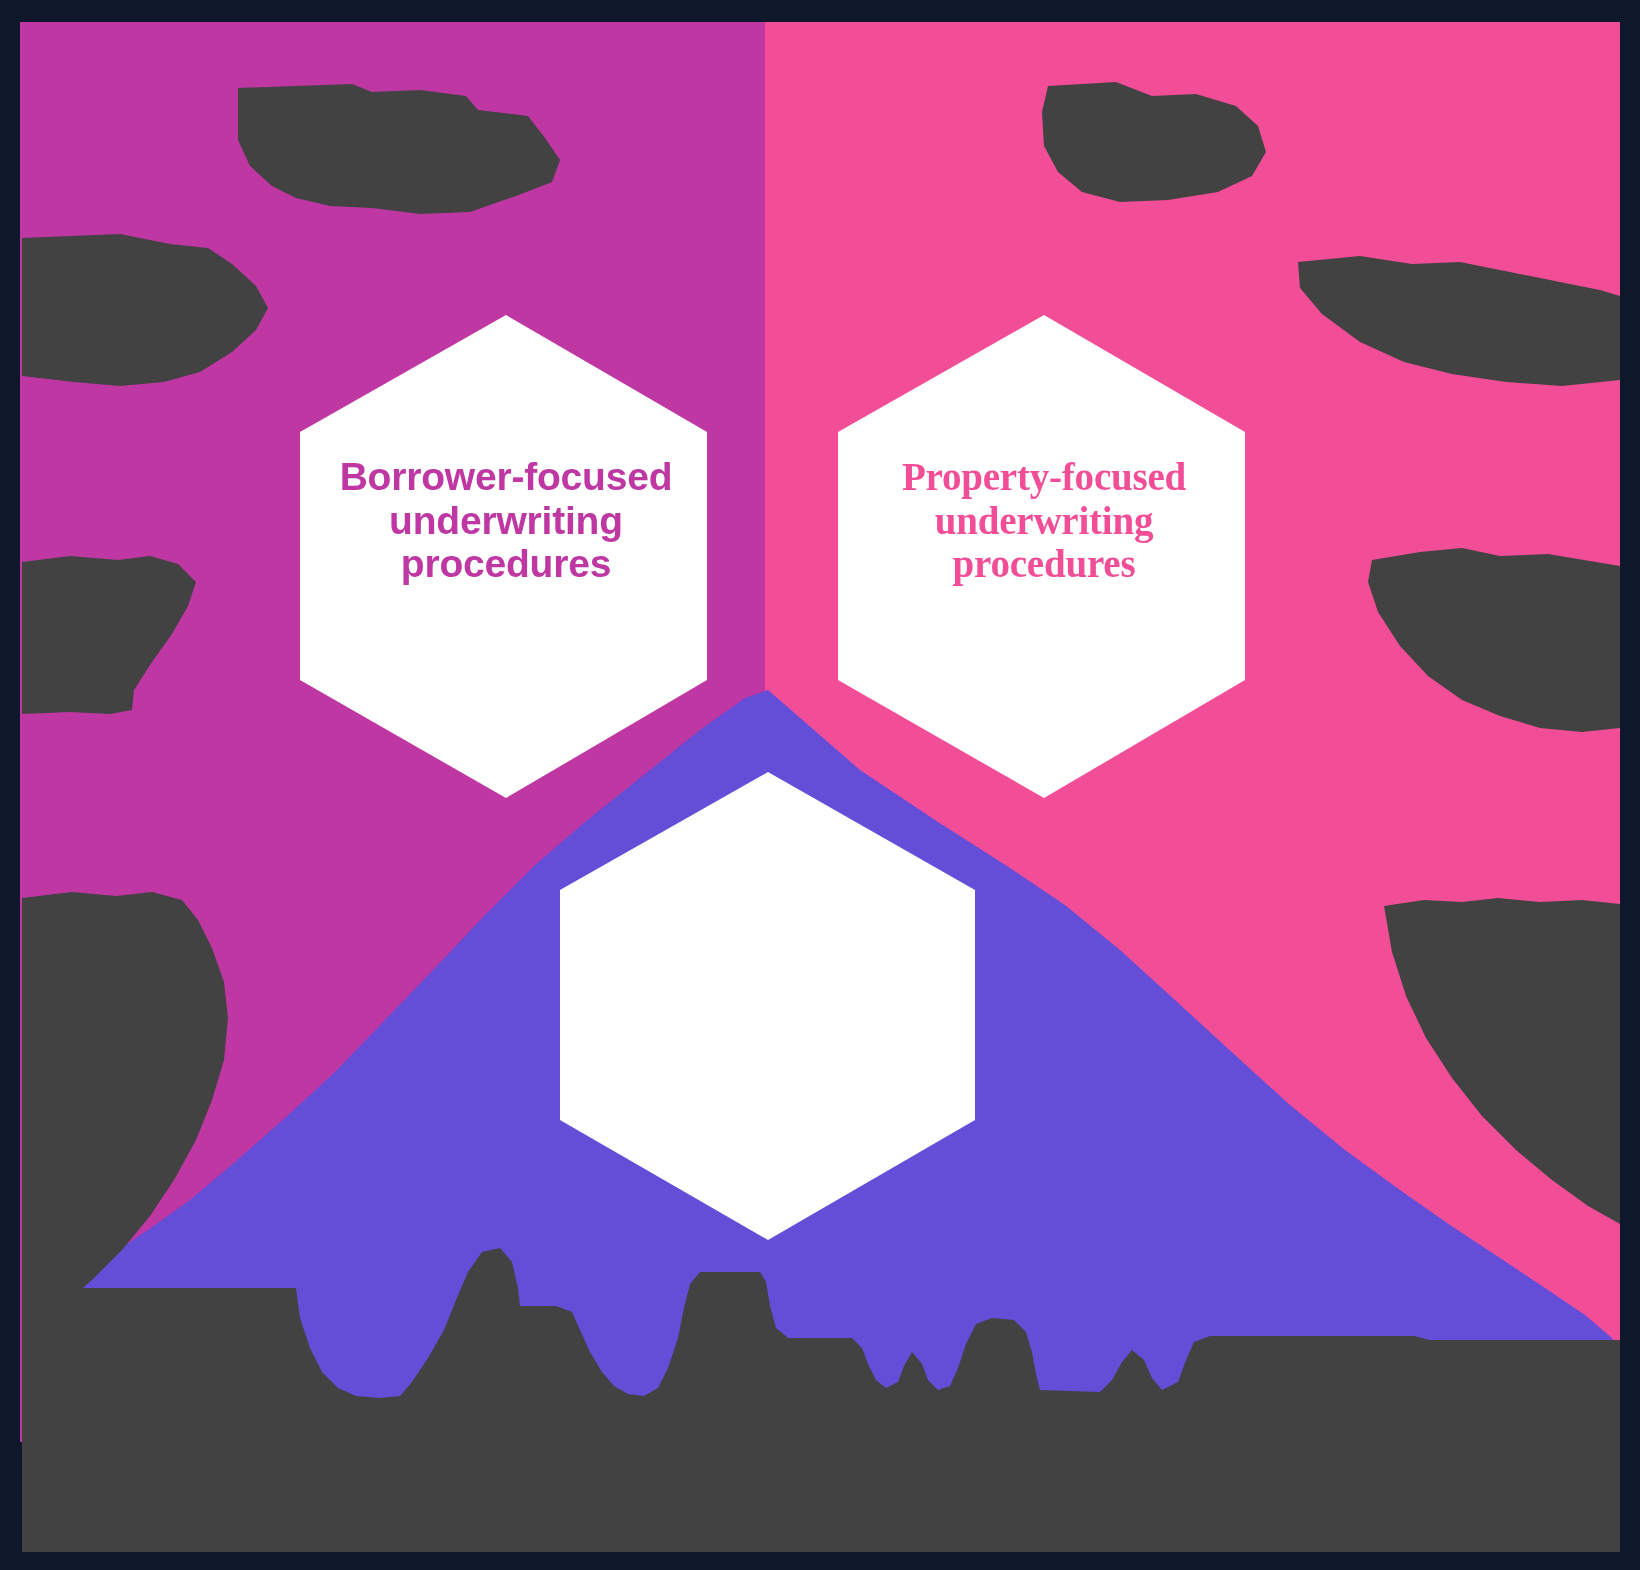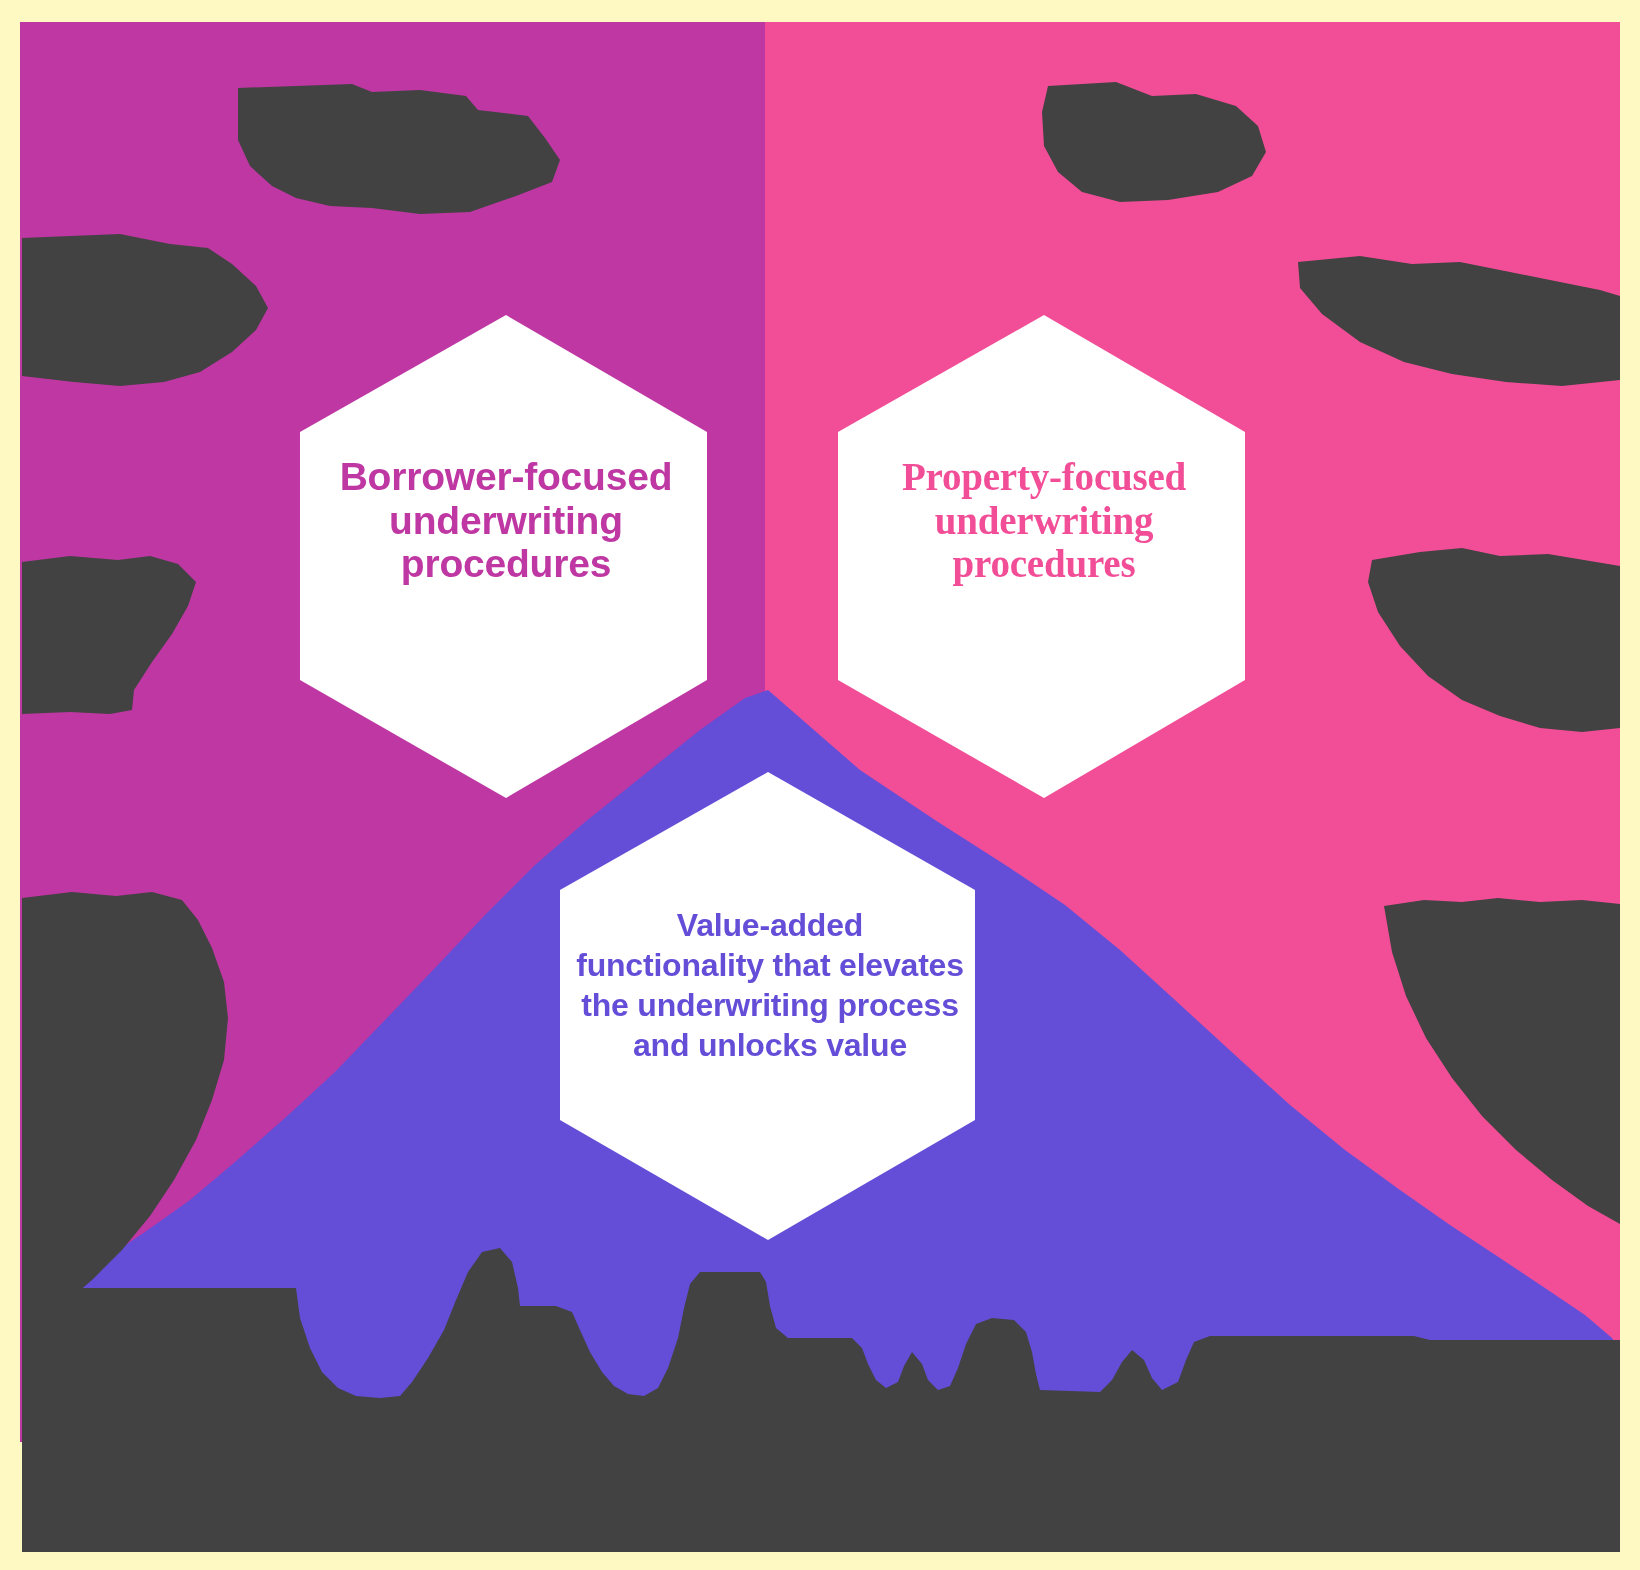--- a/index.html
+++ b/index.html
@@ -8,21 +8,21 @@
     padding: 0;
     background: #ffffff;
   }
   body {
     font-family: "Liberation Sans", sans-serif;
   }
   #stage {
     position: relative;
     width: 1640px;
     height: 1570px;
-    background: #fef9c3;
+    background: #0f172a;
     overflow: hidden;
   }
   #canvas {
     position: absolute;
     inset: 0;
     width: 1640px;
     height: 1570px;
   }
   .hex-label {
     position: absolute;
@@ -184,20 +184,14 @@
     <span>underwriting</span>
     <span>procedures</span>
   </div>
 
   <div class="hex-label" id="label-right">
     <span>Property-focused</span>
     <span>underwriting</span>
     <span>procedures</span>
   </div>
 
-  <div class="hex-label" id="label-bottom">
-    <span>Value-added</span>
-    <span>functionality that elevates</span>
-    <span>the underwriting process</span>
-    <span>and unlocks value</span>
-  </div>
 
 </div>
 
 </body></html>

